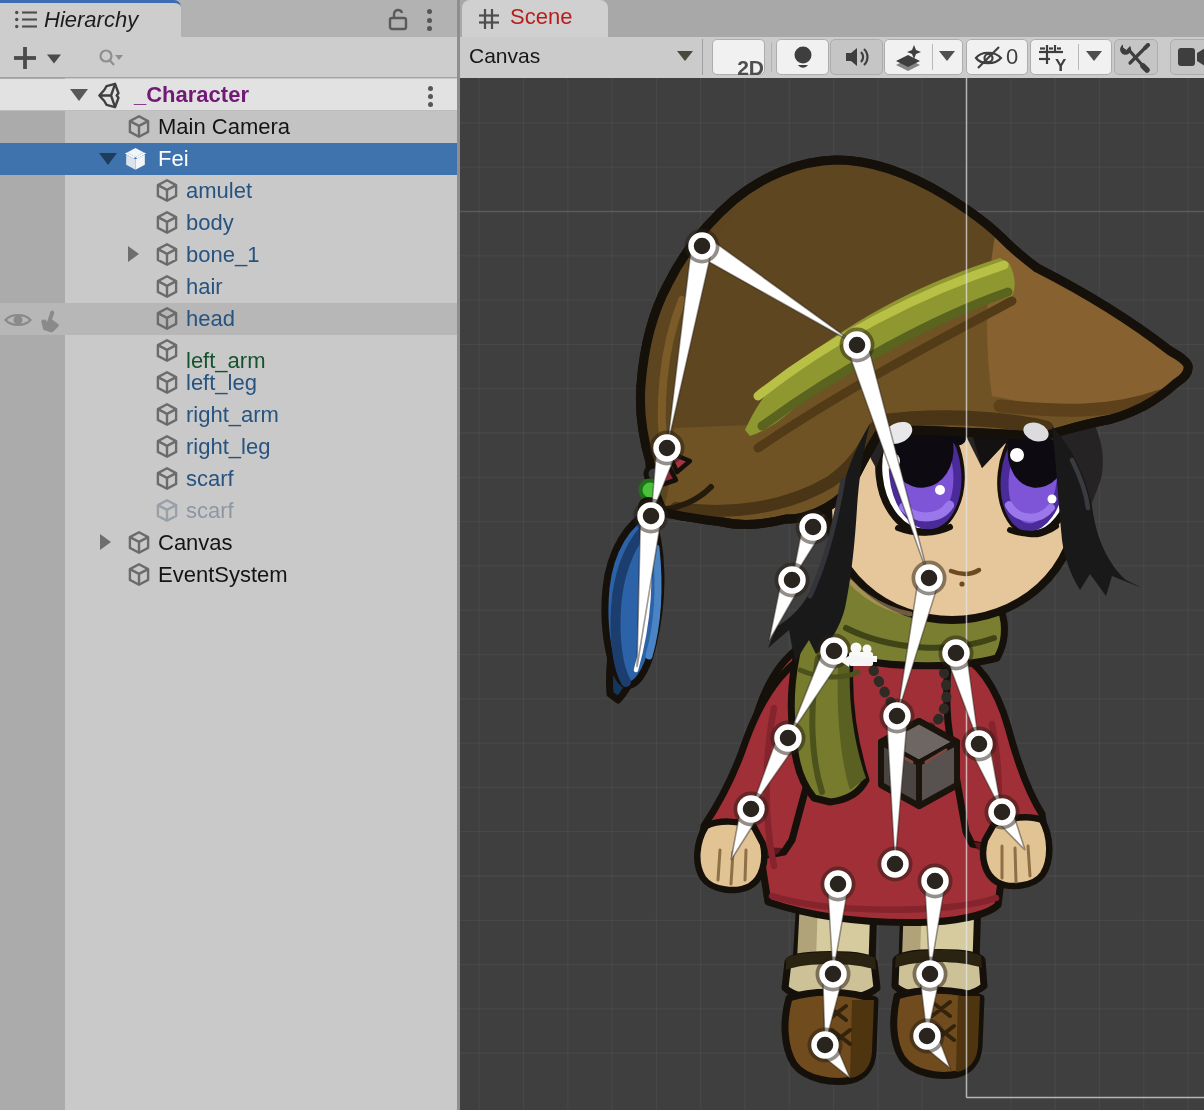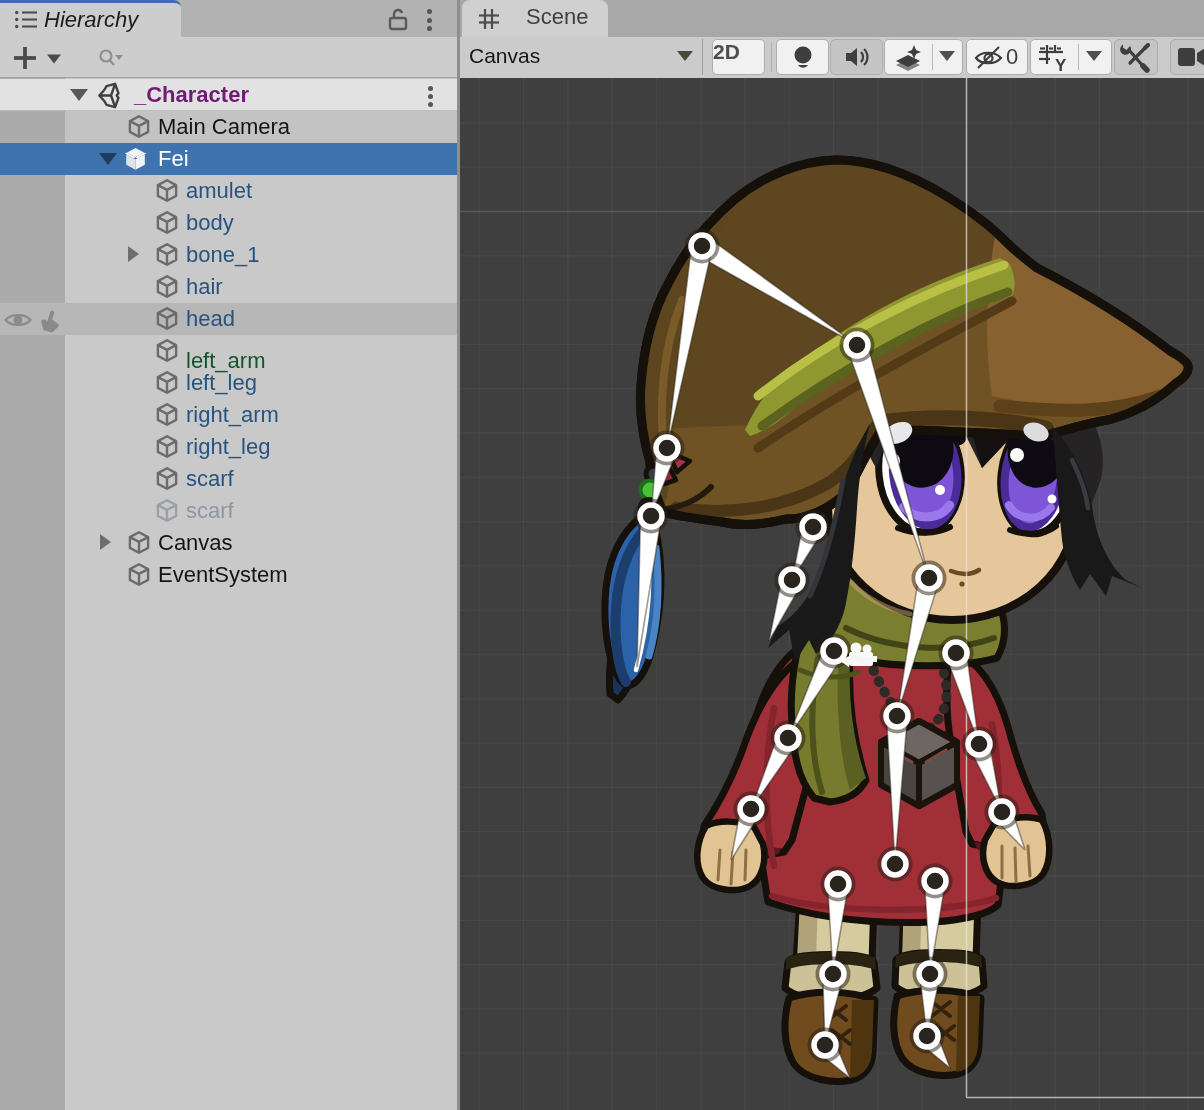--- a/index.html
+++ b/index.html
@@ -13,21 +13,21 @@
 #hier-toolbar{left:0;top:37px;width:457px;height:41px;background:#cdcdcd;border-bottom:1px solid #a2a2a2;}
 #searchbox{left:90px;top:43px;width:362px;height:30px;background:#e9e9e9;border:1px solid #9c9c9c;border-radius:7px;}
 #searchbox .all{position:absolute;left:38px;top:1px;font-size:21px;color:#9b9b9b;}
 #gutter{left:0;top:78px;width:65px;height:1032px;background:#ababab;}
 .lbl{font-size:22px;white-space:pre;}
 .black{color:#701a75;text-align:right;}
 .white{color:#fff;}
 #scene{left:460px;top:0;width:744px;height:1110px;background:#a8a8a8;overflow:hidden;}
 #divider{left:457px;top:0;width:3px;height:1110px;background:#8e8e8e;}
 #scene-tab{left:2px;top:0;width:146px;height:37px;background:#d0d0d0;border-radius:8px 8px 0 0;}
-#scene-tab .ttl{position:absolute;left:48px;top:4px;font-size:22px;color:#404040;margin-left:16px;}
+#scene-tab .ttl{position:absolute;left:48px;top:4px;font-size:22px;color:#b91c1c;}
 #scene-toolbar{left:0;top:37px;width:744px;height:41px;background:#cbcbcb;}
 .tbtn{position:absolute;top:39px;height:36px;background:#f1f1f1;border:1px solid #adadad;border-radius:5px;}
 .tbtn.on{background:#c5c5c5;}
 #viewport{left:0;top:78px;width:744px;height:1032px;background:#3f3f3f;overflow:hidden;}
 </style>
 </head>
 <body>
 <div class="abs" id="hier">
   <div class="abs" id="gutter"></div>
   <div class="abs" style="left:0;top:79px;width:457px;height:32px;background:#e2e2e2;border-bottom:1px solid #bdbdbd"></div>
@@ -478,21 +478,21 @@
 <line x1="6" y1="0" x2="6" y2="20"></line>
         <line x1="13" y1="0" x2="13" y2="20"></line>
 <line x1="0" y1="6.5" x2="20" y2="6.5"></line>
         <line x1="0" y1="13.5" x2="20" y2="13.5"></line>
 </g>
     </svg>
 <span class="abs" style="left:9px;top:44px;font-size:21px;color:#161616">Canvas</span>
 <div class="abs" style="left:217px;top:51px;width:0;height:0;border-left:8px solid transparent;border-right:8px solid transparent;border-top:10px solid #49493c"></div>
 <div class="abs" style="left:242px;top:39px;width:1px;height:36px;background:#9f9f9f"></div>
 <div class="abs" style="left:311px;top:42px;width:1px;height:30px;background:#b2b2b2"></div>
-<div class="abs tbtn" style="left:252px;width:53px;text-align:left;font-size:21px;font-weight:bold;color:#4e4e4e;padding-top:0">2D</div>
+<div class="abs tbtn" style="left:252px;width:53px;text-align:right;font-size:21px;font-weight:bold;color:#4e4e4e;padding-top:16px">2D</div>
 <div class="abs tbtn" style="left:316px;width:53px"></div>
 <svg class="abs" style="left:332px;top:46px" width="22" height="26" viewBox="0 0 22 26">
 <circle cx="11" cy="9" r="8.5" fill="#3e3e3e"></circle>
 <path d="M 6,19 A 6,6 0 0 0 16,19 Z" fill="#3e3e3e"></path>
 </svg>
 <div class="abs tbtn on" style="left:370px;width:53px"></div>
 <svg class="abs" style="left:384px;top:45px" width="26" height="24" viewBox="0 0 26 24">
 <path d="M 2,8 L 7,8 L 13,3 L 13,21 L 7,16 L 2,16 Z" fill="#3e3e3e"></path>
 <path d="M 17,7 A 7,7 0 0 1 17,17 M 20,4 A 11,11 0 0 1 20,20" stroke="#3e3e3e" stroke-width="2.2" fill="none"></path>
 </svg>

